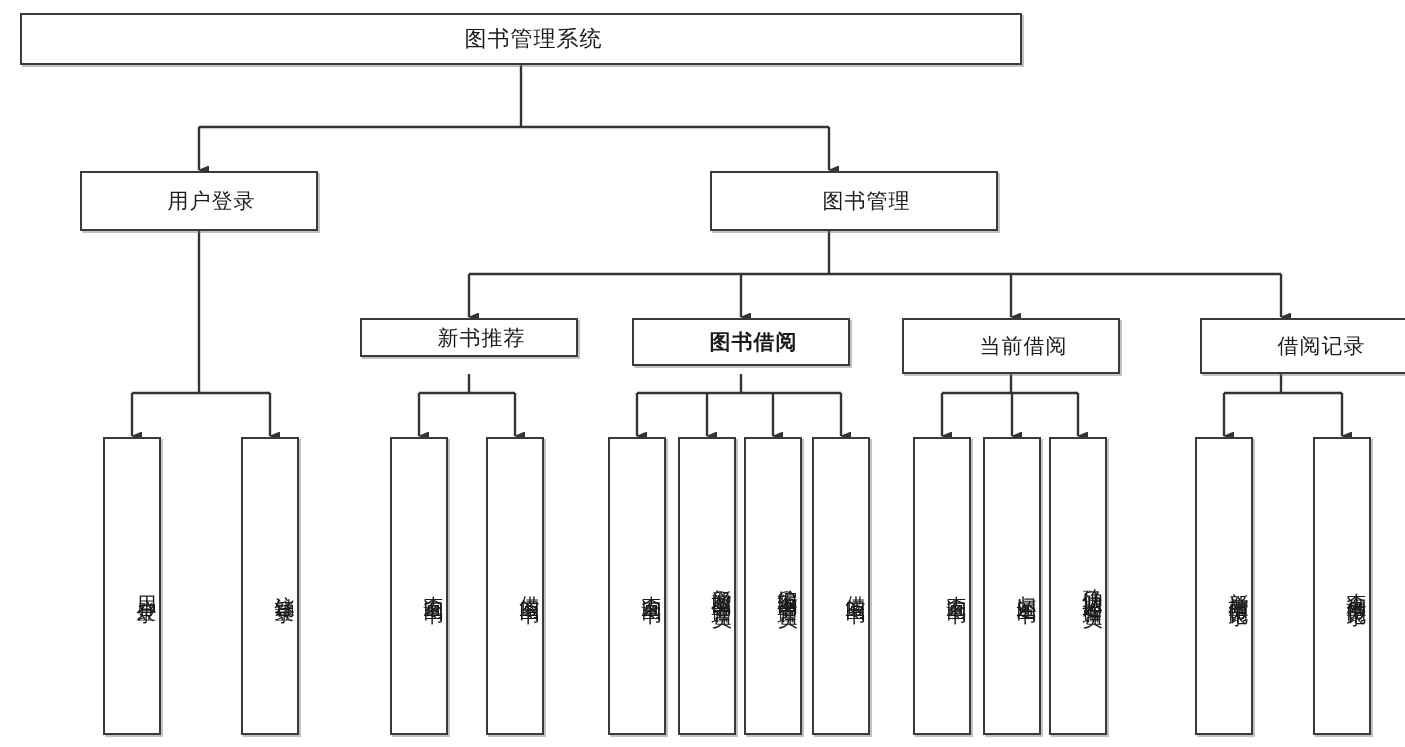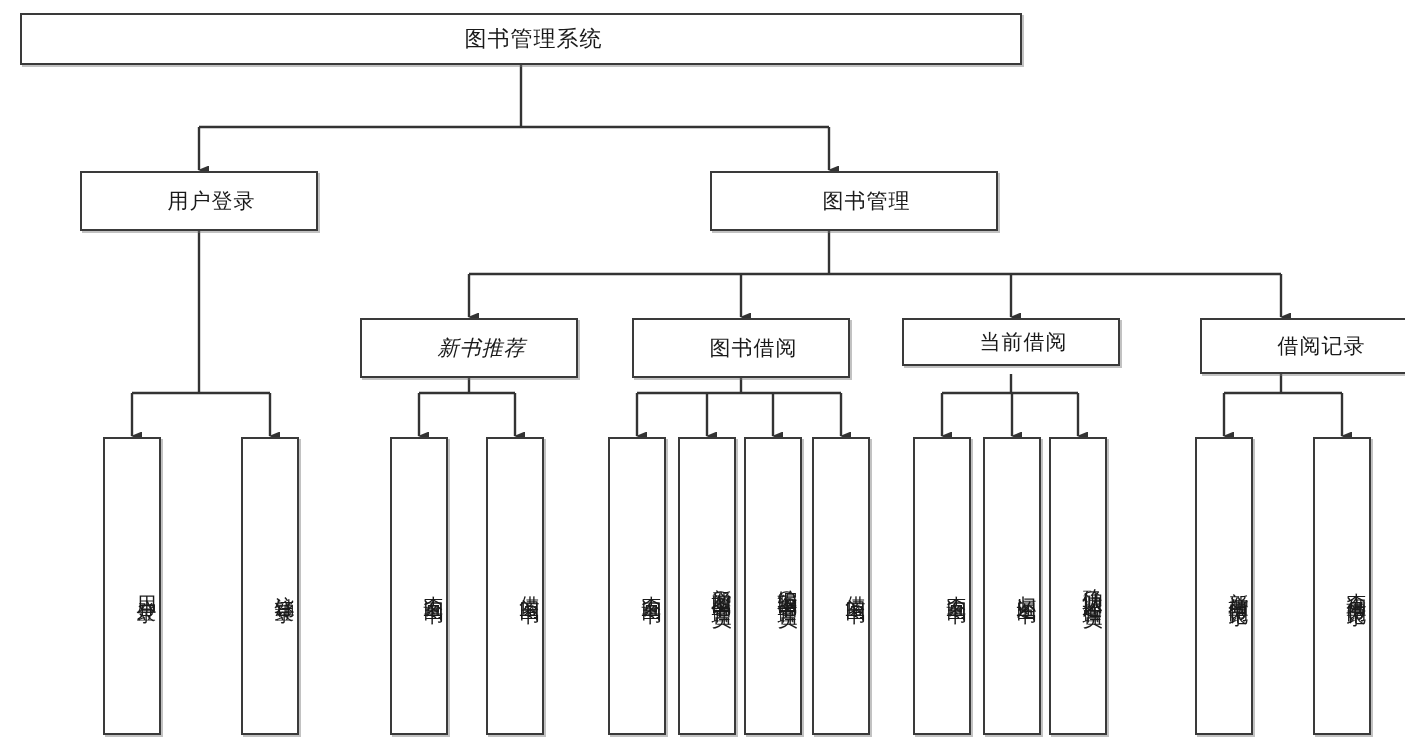--- a/index.html
+++ b/index.html
@@ -124,27 +124,27 @@
   <div id="nodes-layer">
       <div class="node horiz root" style="left: 20px; top: 13px; width: 1002px; height: 52px;">
         <span class="hlabel">图书管理系统</span>
       </div>
       <div class="node horiz" style="left: 80px; top: 171px; width: 238px; height: 60px;">
         <span class="hlabel">用户登录</span>
       </div>
       <div class="node horiz" style="left: 710px; top: 171px; width: 288px; height: 60px;">
         <span class="hlabel">图书管理</span>
       </div>
-      <div class="node horiz" style="left: 360px; top: 318px; width: 218px; height: 60px; font-style: italic;">
+      <div class="node horiz" style="left: 360px; top: 318px; width: 218px; height: 39px;">
         <span class="hlabel">新书推荐</span>
       </div>
-      <div class="node horiz" style="left: 632px; top: 318px; width: 218px; height: 60px;">
+      <div class="node horiz" style="left: 632px; top: 318px; width: 218px; height: 48px; font-weight: bold;">
         <span class="hlabel">图书借阅</span>
       </div>
-      <div class="node horiz" style="left: 902px; top: 318px; width: 218px; height: 48px;">
+      <div class="node horiz" style="left: 902px; top: 318px; width: 218px; height: 56px;">
         <span class="hlabel">当前借阅</span>
       </div>
       <div class="node horiz" style="left: 1200px; top: 318px; width: 218px; height: 56px; align-items: center;">
         <span class="hlabel">借阅记录</span>
       </div>
       <div class="node vert" style="left: 103px; top: 437px; width: 58px; height: 298px;">
         <span class="vlabel">用户登录</span>
       </div>
       <div class="node vert" style="left: 241px; top: 437px; width: 58px; height: 298px;">
         <span class="vlabel">注销登录</span>

